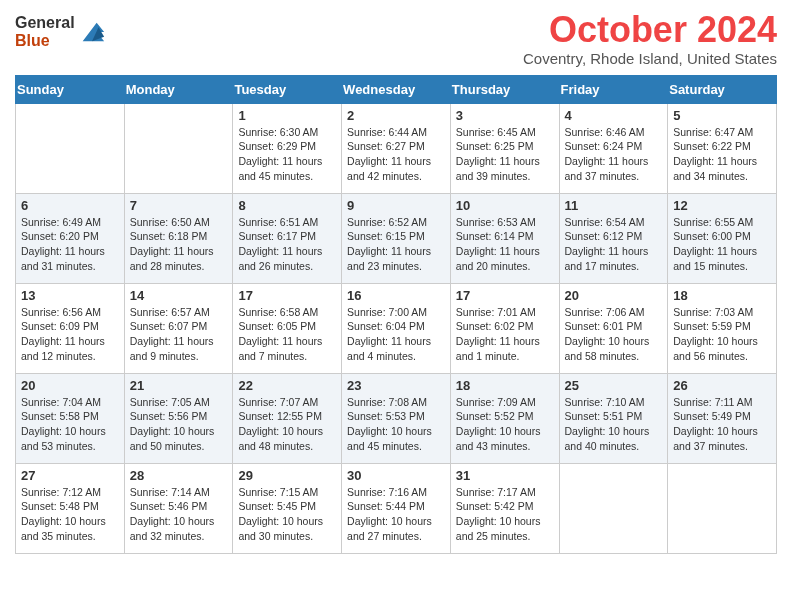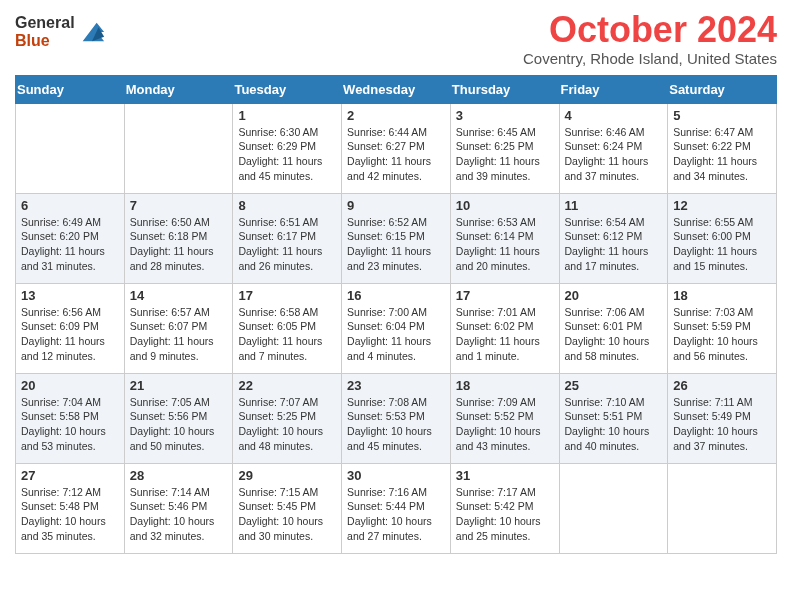--- a/index.html
+++ b/index.html
@@ -273,21 +273,21 @@
           </td>
           <td>
             <span class="day-num">21</span>
             <div class="day-info">Sunrise: 7:05 AM
 Sunset: 5:56 PM
 Daylight: 10 hours and 50 minutes.</div>
           </td>
           <td>
             <span class="day-num">22</span>
             <div class="day-info">Sunrise: 7:07 AM
-Sunset: 5:25 PM
+Sunset: 12:55 PM
 Daylight: 10 hours and 48 minutes.</div>
           </td>
           <td>
             <span class="day-num">23</span>
             <div class="day-info">Sunrise: 7:08 AM
 Sunset: 5:53 PM
 Daylight: 10 hours and 45 minutes.</div>
           </td>
           <td>
             <span class="day-num">18</span>

